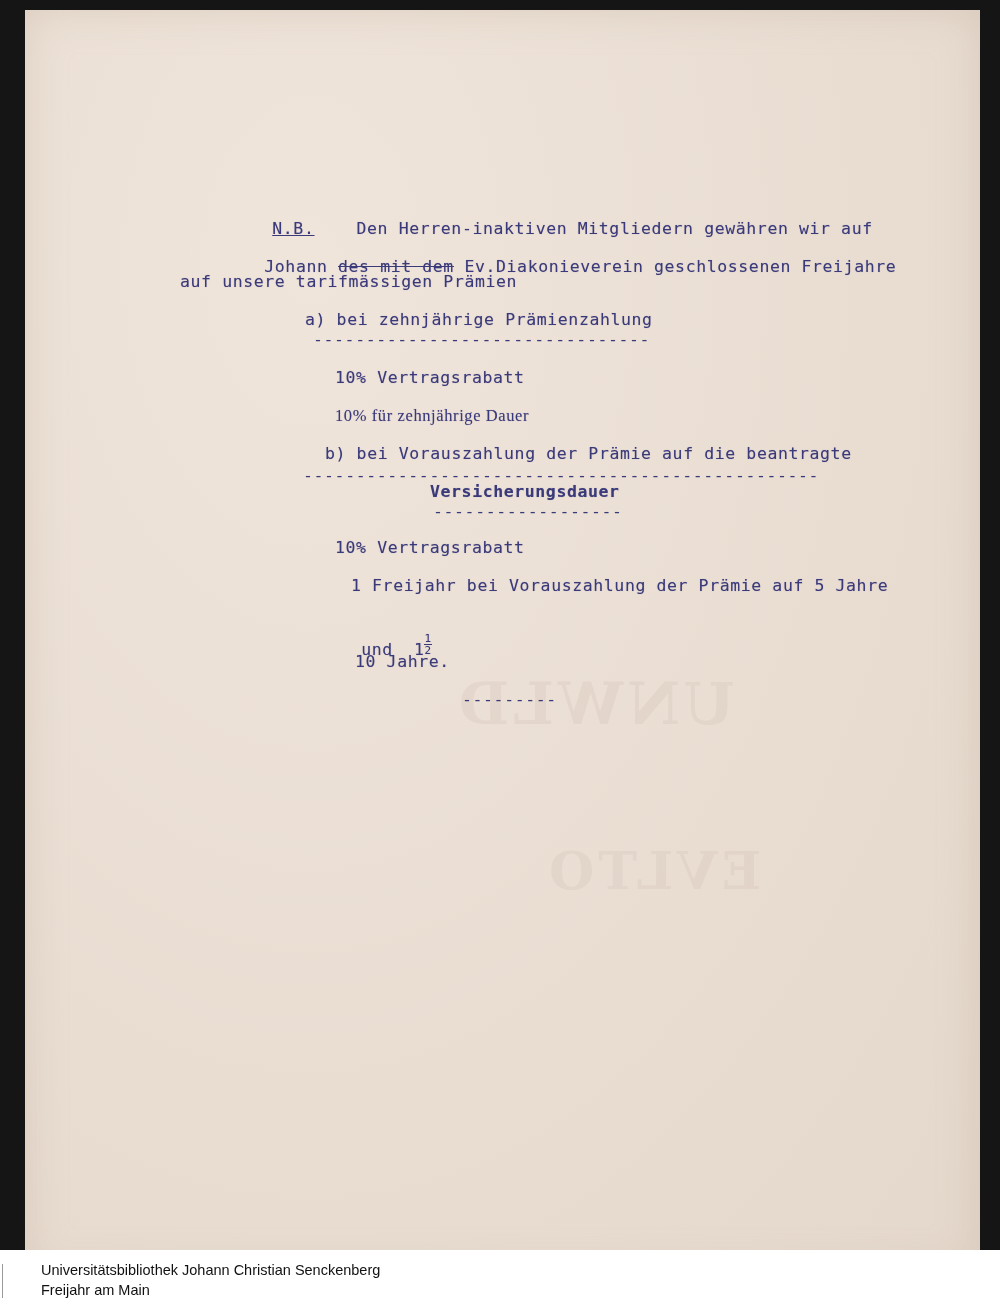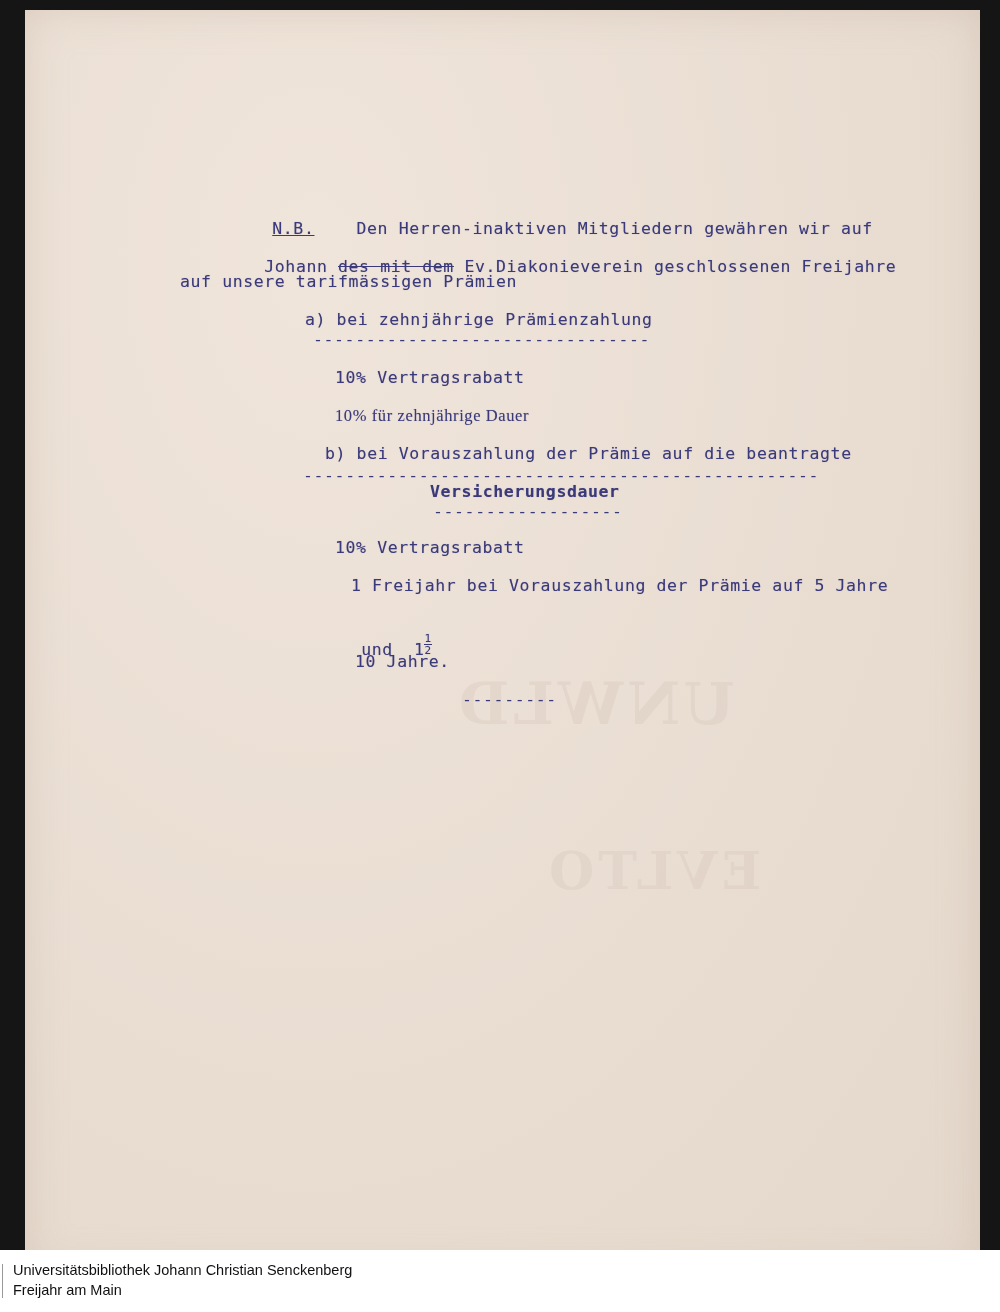--- a/index.html
+++ b/index.html
@@ -137,20 +137,21 @@
     width: 1px;
     height: 34px;
     background: #999;
     margin: 0 10px 0 2px;
   }
   #footer-text {
     font-family: "Liberation Sans", sans-serif;
     font-size: 14.5px;
     color: #111;
     line-height: 1.35;
+    margin-left: 28px;
   }
 </style>
 </head>
 <body>
 
 <div id="page">
 
   <div id="sheet">
 
     <div class="ghost" id="ghost1">UNWLD</div>

